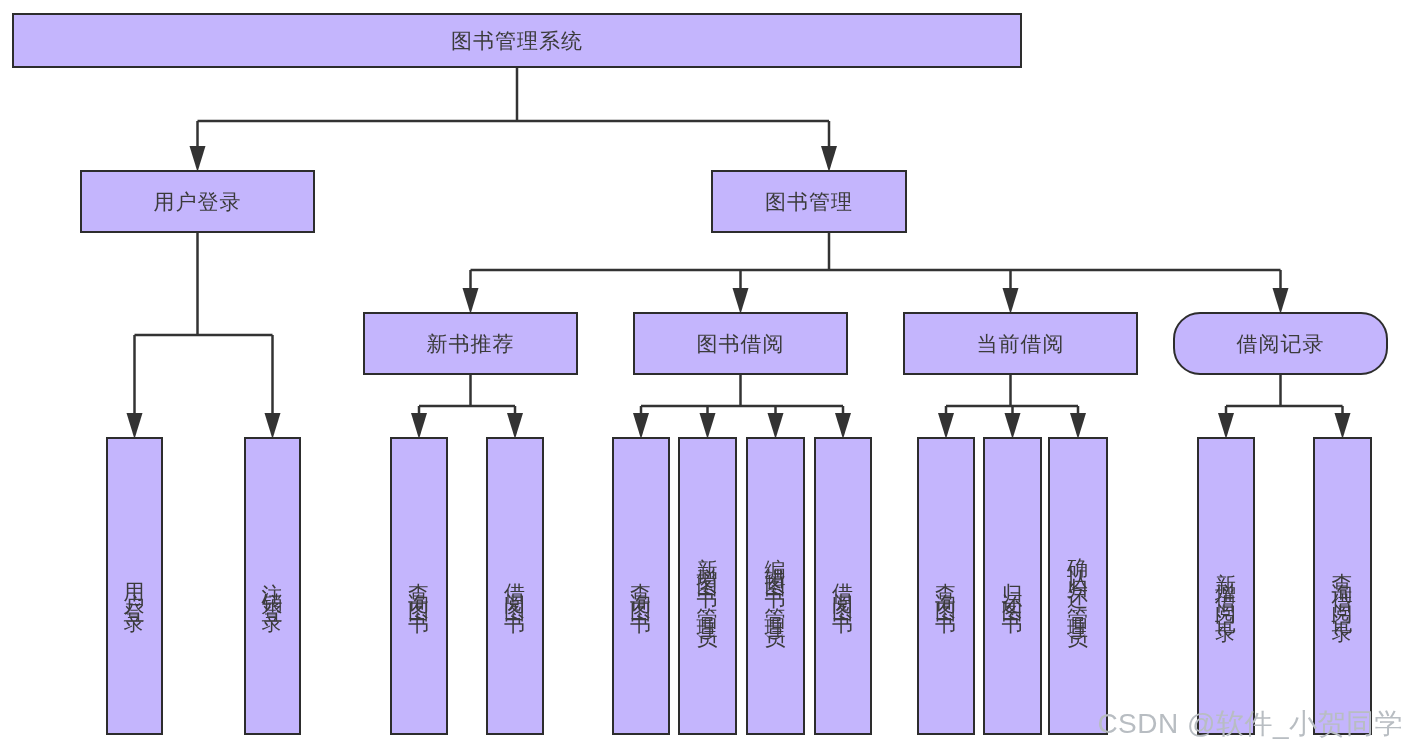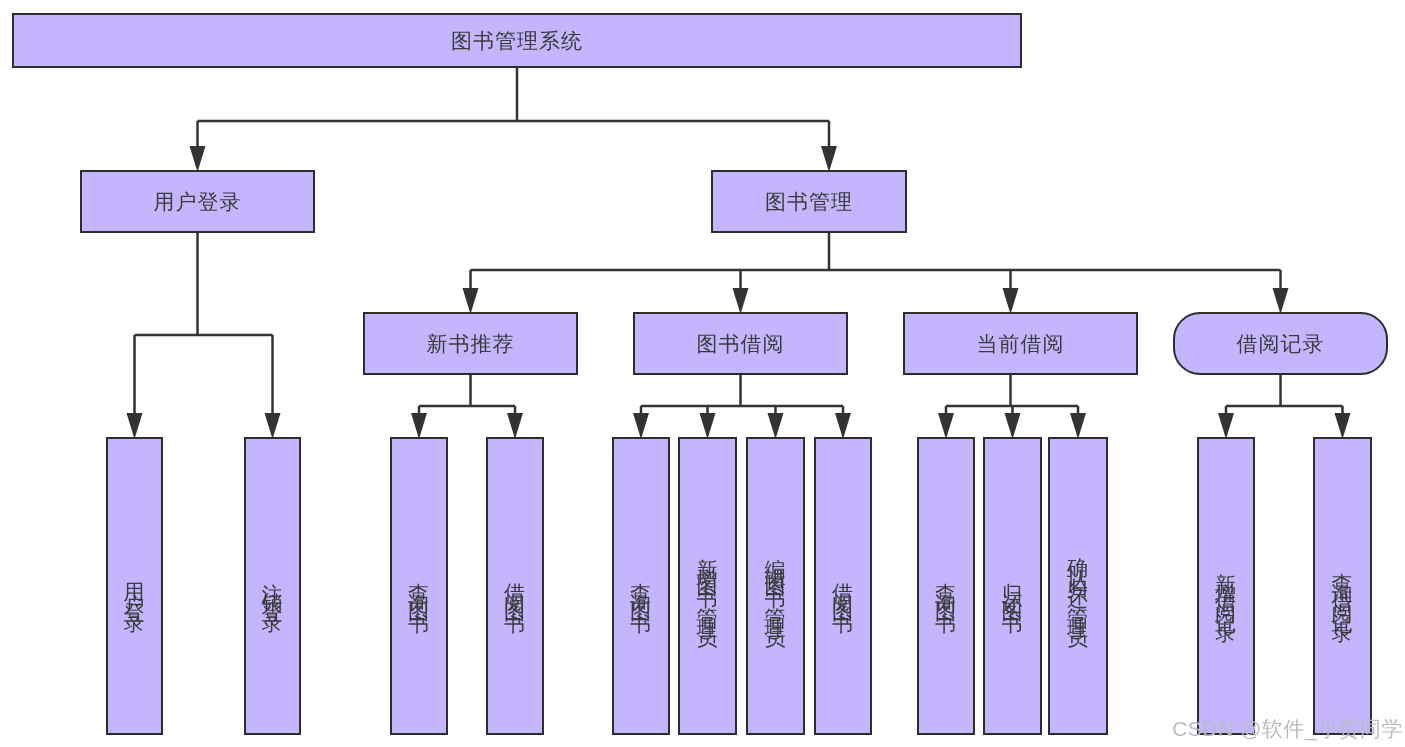--- a/index.html
+++ b/index.html
@@ -40,21 +40,21 @@
     writing-mode:vertical-rl;
     text-orientation:mixed;
     font-size:21px;
     letter-spacing:10px;
     line-height:1;
   }
   .watermark{
     position:absolute;
     right:2px;
     bottom:4px;
-    font-size:21px;
+    font-size:28px;
     color:var(--wm);
     letter-spacing:0.5px;
     white-space:nowrap;
     z-index:5;
   }
 </style>
 </head>
 <body>
 
 <div class="canvas">

